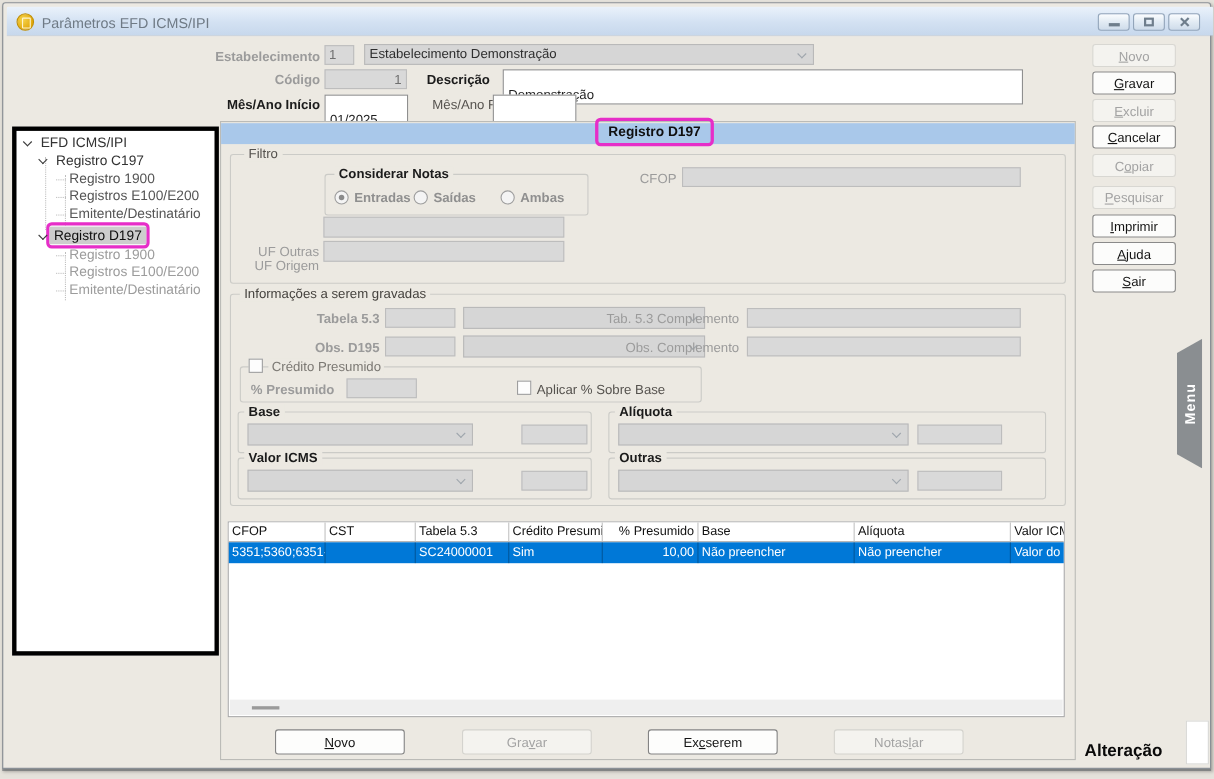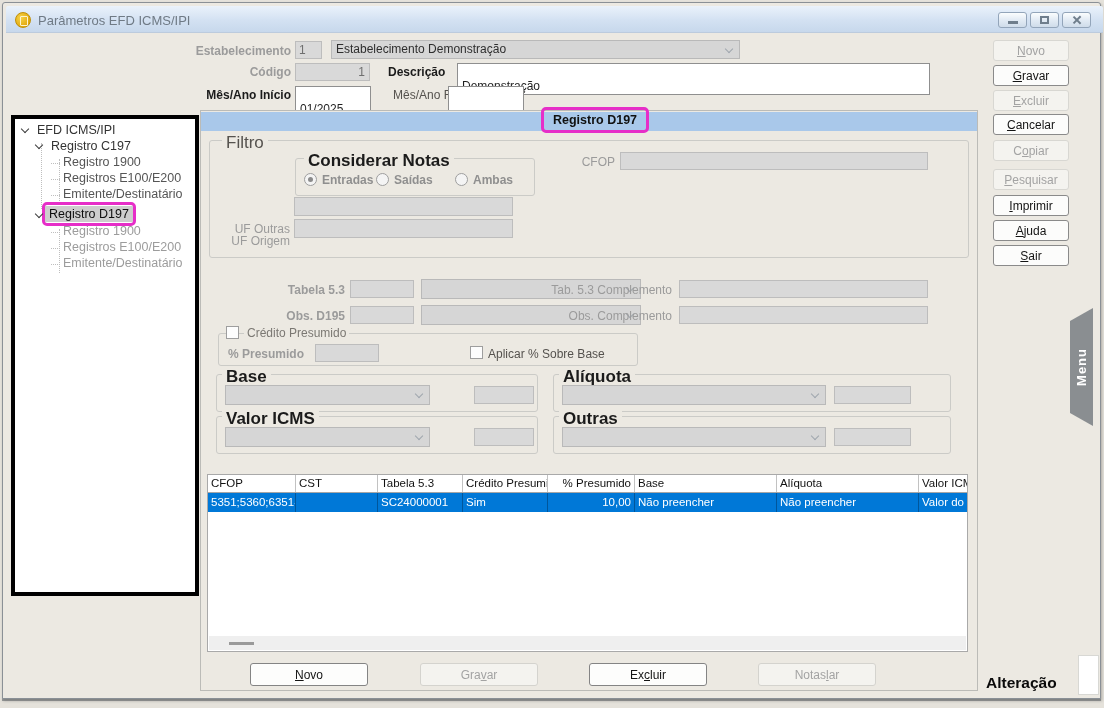--- a/index.html
+++ b/index.html
@@ -35,21 +35,21 @@
   .lbl.r { text-align:right; }
   .b { font-weight:bold; color:#1B1B1B; }
   .disl { color:#9B9B9B; }
   .mid { color:#55524E; }
   .fld { position:absolute; background:#D9D9D9; border:1px solid #BDBDBD; font-size:12px; color:#6F6F6F; }
   .wfld { position:absolute; background:#FFFFFF; border:1px solid #8F8F8F; font-size:12px; color:#1F1F1F; padding:15px 4px; }
   .combo { position:absolute; background:#D6D6D6; border:1px solid #B9B9B9; font-size:12px; color:#333; padding:1px 4px; }
   .cchev { position:absolute; right:7px; top:5px; width:6px; height:6px;
            border-right:1.6px solid #9FA6AD; border-bottom:1.6px solid #9FA6AD; transform:rotate(45deg); }
   .gbox { position:absolute; border:1px solid #CBCBC7; border-radius:3px; }
-  .gcap { position:absolute; top:-8px; background:#ECE9E2; padding:0 4px; font-size:17px; white-space:nowrap; }
+  .gcap { position:absolute; top:-8px; background:#ECE9E2; padding:0 4px; font-size:12px; white-space:nowrap; }
 
   
   .tree { position:absolute; left:8px; top:112px; width:188px; height:481px; background:#FFFFFF; border:4px solid #000000; }
   .trow { position:absolute; font-size:12.5px; white-space:nowrap; }
   .tchev { position:absolute; width:6px; height:6px; border-right:1.7px solid #3C3C3C; border-bottom:1.7px solid #3C3C3C; transform:rotate(45deg); }
   .dotv { position:absolute; border-left:1px dotted #BEBEBE; width:0; }
   .doth { position:absolute; border-top:1px dotted #BEBEBE; height:0; }
   .hl { border:3px solid #E62EC8; border-radius:5px; }
 
   
@@ -196,20 +196,23 @@
   <span class="radio" style="left:455px; top:173px;"></span>
   <div class="lbl b" style="left:473px; top:173px; color:#8F8F8F;">Ambas</div>
 
   <div class="lbl r disl" style="left:545px; top:155px; width:70px;">CFOP</div>
   <div class="fld" style="left:620px; top:152px; width:308px; height:18px;"></div>
   <div class="lbl r disl" style="left:220px; top:200px; width:70px;margin-top:34px;">UF Origem</div>
   <div class="fld" style="left:294px; top:197px; width:219px; height:19px;"></div>
   <div class="lbl r disl" style="left:220px; top:222px; width:70px;">UF Outras</div>
   <div class="fld" style="left:294px; top:219px; width:219px; height:19px;"></div>
 
+  <div class="gbox" style="left:209px; top:267px; width:760px; height:193px;">
+    <span class="gcap" style="left:8px; color:#45423E;">Informações a serem gravadas</span>
+  </div>
 
   <div class="lbl r disl b" style="left:255px; top:283px; width:90px;">Tabela 5.3</div>
   <div class="fld" style="left:350px; top:280px; width:64px; height:18px;"></div>
   <div class="combo" style="left:421px; top:279px; width:220px; height:20px;">
       <span class="cchev"></span>
     </div>
   <div class="lbl r disl" style="left:540px; top:283px; width:132px;">Tab. 5.3 Complemento</div>
   <div class="fld" style="left:679px; top:280px; width:249px; height:18px;"></div>
 
   <div class="lbl r disl b" style="left:255px; top:309px; width:90px;">Obs. D195</div>
@@ -292,21 +295,21 @@
       <span>ovo</span>
   </div>
   <div class="bbtn dis" style="left:420px;">
     <span>Gra</span>
       <span class="mn">v</span>
       <span>ar</span>
   </div>
   <div class="bbtn en" style="left:589px;">
     <span>Ex</span>
       <span class="mn">c</span>
-      <span>luir</span>
+      <span>serem</span>
   </div>
   <div class="bbtn dis" style="left:758px;">
     <span>Notas</span>
       <span class="mn">l</span>
       <span>ar</span>
   </div>
 
   <div class="sbtn dis" style="top:40px;">
     <span></span>
       <span class="mn">N</span>

